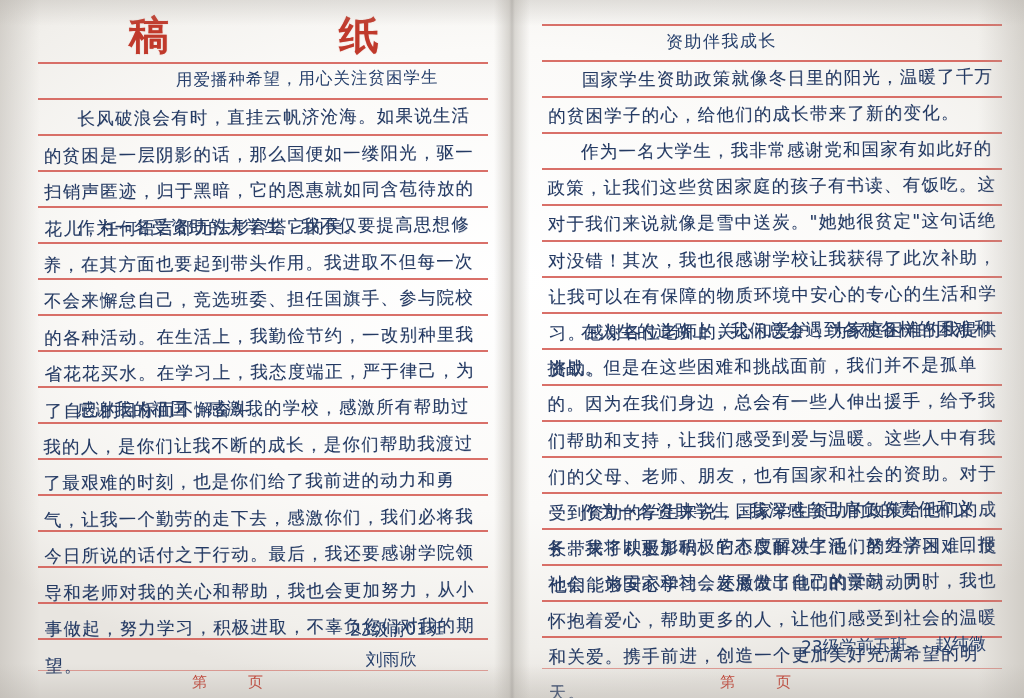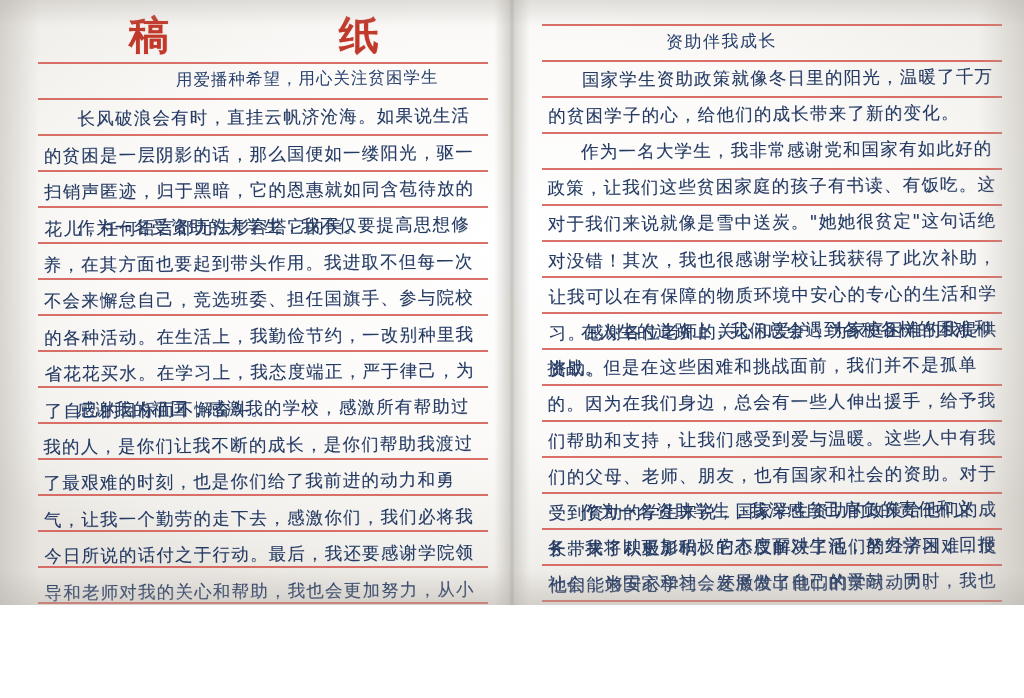--- a/index.html
+++ b/index.html
@@ -9,21 +9,21 @@
   }
   body {
     width: 1024px;
     height: 698px;
     overflow: hidden;
     font-family: "DejaVu Sans", sans-serif;
   }
   .scan {
     position: relative;
     width: 1024px;
-    height: 605px;
+    height: 698px;
     background:
       radial-gradient(ellipse 70% 60% at 50% 40%, #ffffff 0%, #fbfaf8 55%, #f1efeb 88%, #e8e5e0 100%);
     overflow: hidden;
   }
   
   .shade-left {
     position: absolute;
     left: 0; top: 0; width: 40px; height: 698px;
     background: linear-gradient(to right, rgba(180,175,168,0.45), rgba(255,255,255,0));
     pointer-events: none;

